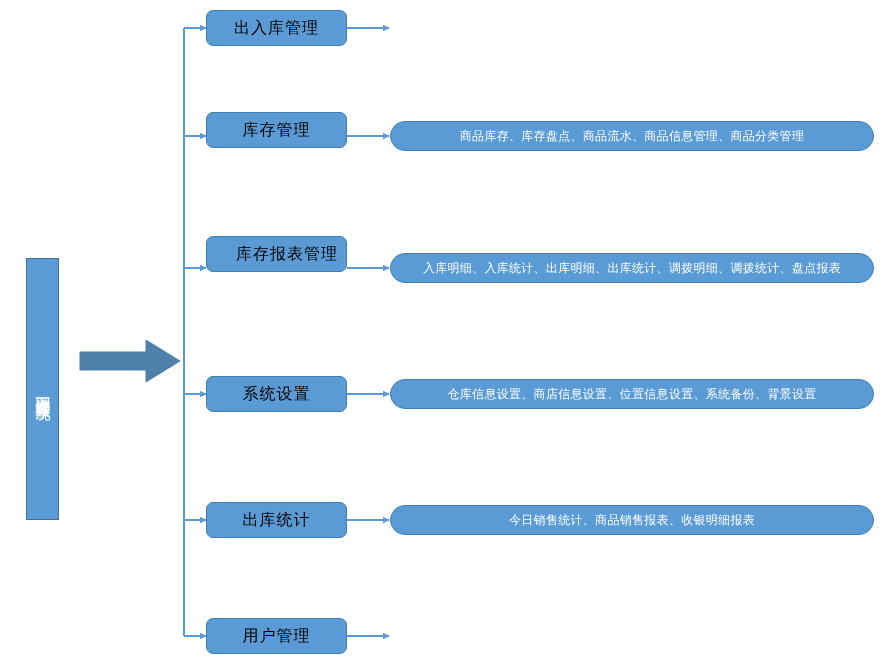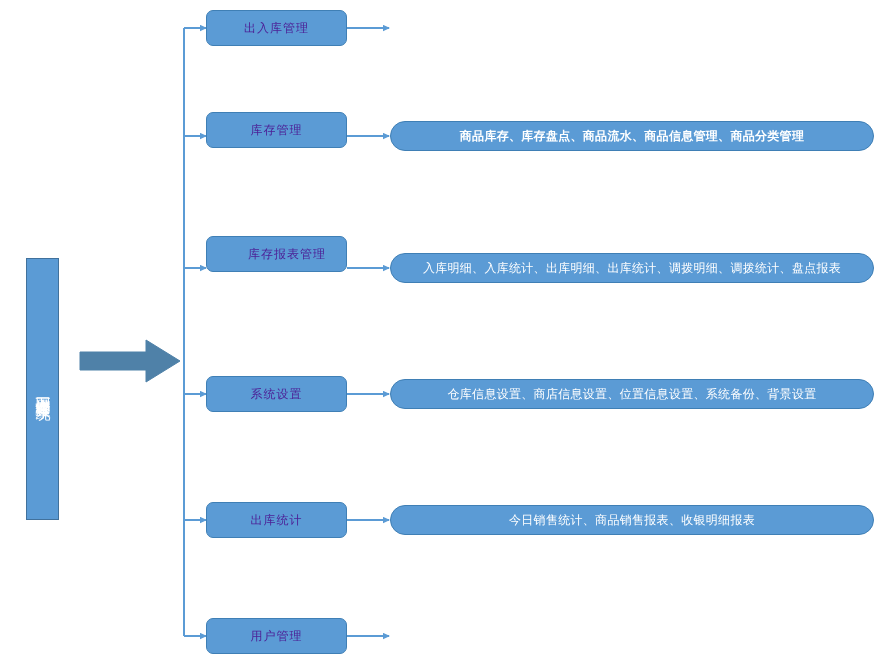--- a/index.html
+++ b/index.html
@@ -55,22 +55,22 @@
     height: 36px;
     background: #5b9bd5;
     border: 1px solid #3f7fb5;
     border-radius: 7px;
     box-sizing: border-box;
     display: flex;
     align-items: center;
     justify-content: center;
   }
   .cat-text {
-    color: #4c1d95;
-    font-size: 12px;
+    color: #000000;
+    font-size: 16px;
     letter-spacing: 1px;
     white-space: nowrap;
   }
   
   .detail-box {
     position: absolute;
     height: 30px;
     background: #5b9bd5;
     border: 1px solid #3f7fb5;
     border-radius: 15px;
@@ -141,21 +141,21 @@
   <div class="cat-box" style="top:376px;text-align:center;">
     <span class="cat-text">系统设置</span>
   </div>
   <div class="cat-box" style="top:502px;">
     <span class="cat-text">出库统计</span>
   </div>
   <div class="cat-box" style="top:618px;">
     <span class="cat-text">用户管理</span>
   </div>
 
-  <div class="detail-box" style="left:390px; top:121px; width:484px;font-weight:bold;">
+  <div class="detail-box" style="left:390px; top:121px; width:484px;">
     <span class="detail-text">商品库存、库存盘点、商品流水、商品信息管理、商品分类管理</span>
   </div>
   <div class="detail-box" style="left:390px; top:253px; width:484px;">
     <span class="detail-text">入库明细、入库统计、出库明细、出库统计、调拨明细、调拨统计、盘点报表</span>
   </div>
   <div class="detail-box" style="left:390px; top:379px; width:484px;">
     <span class="detail-text">仓库信息设置、商店信息设置、位置信息设置、系统备份、背景设置</span>
   </div>
   <div class="detail-box" style="left:390px; top:505px; width:484px;">
     <span class="detail-text">今日销售统计、商品销售报表、收银明细报表</span>

